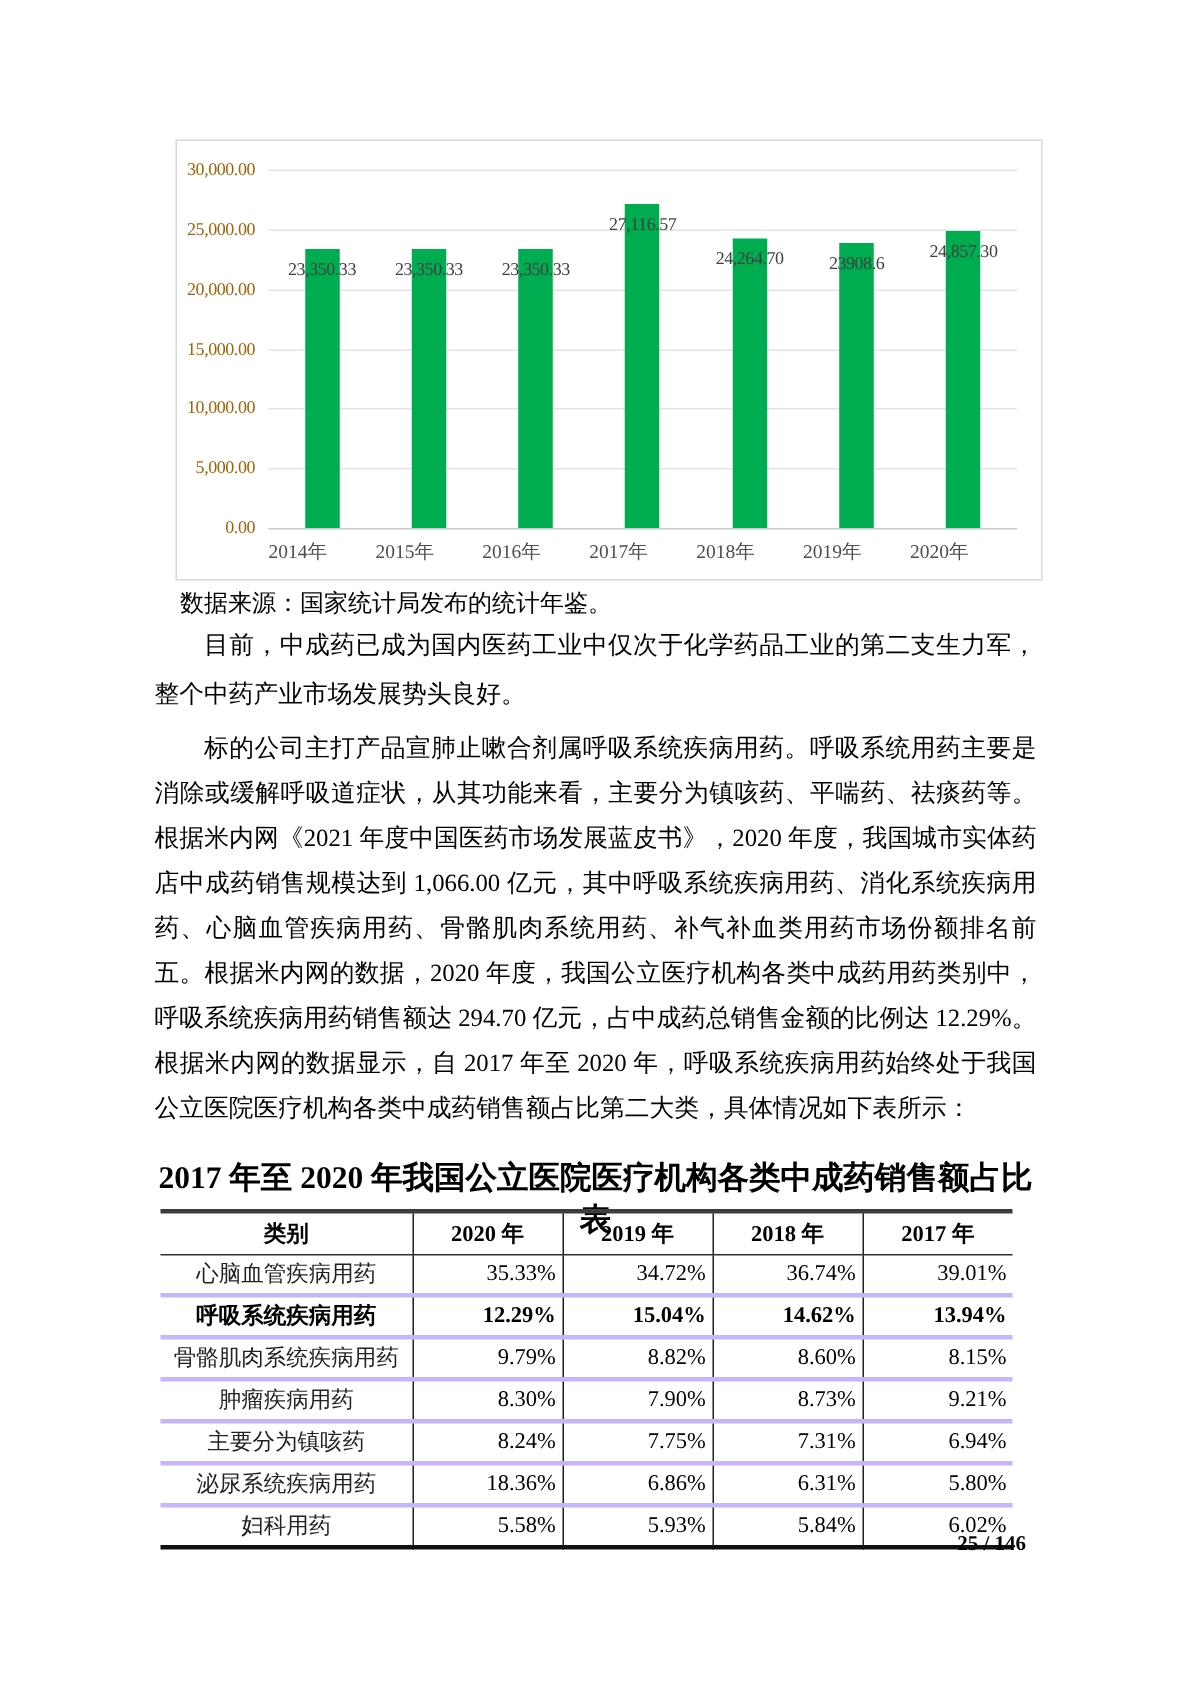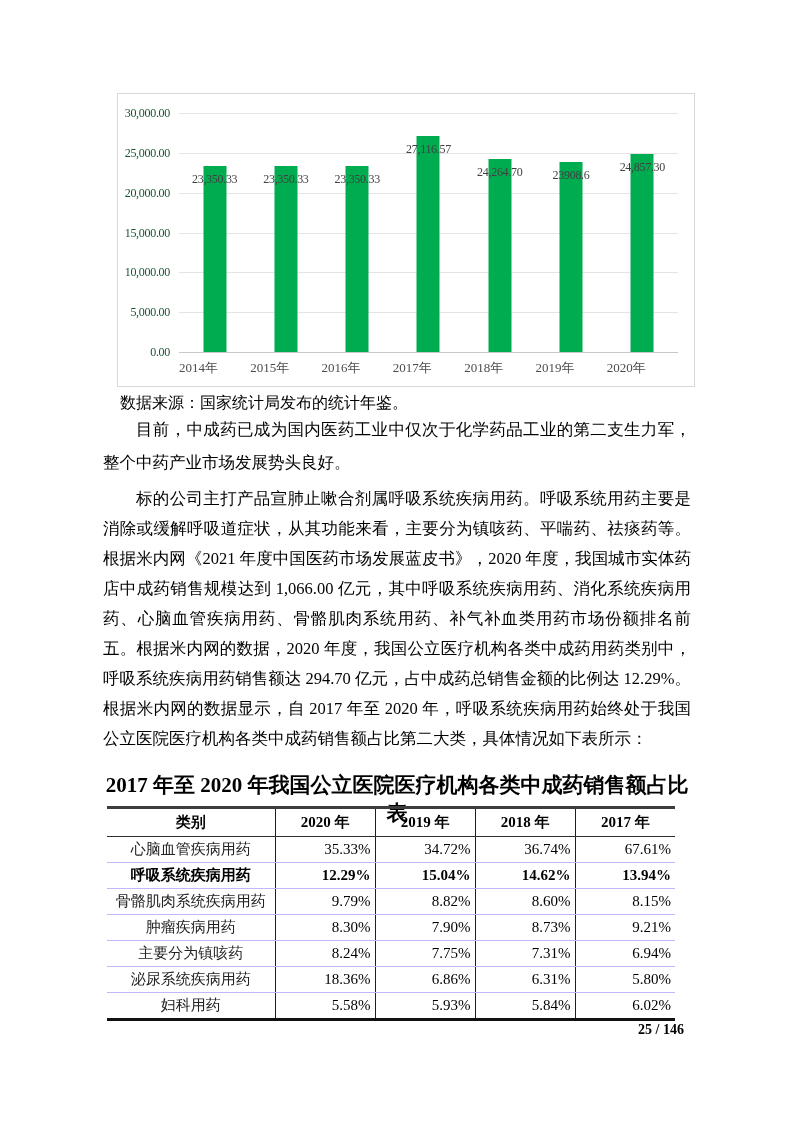--- a/index.html
+++ b/index.html
@@ -12,41 +12,41 @@
   .chart-plot{position:absolute;left:61px;top:19px;right:16px;bottom:34px;}
   .gridline{position:absolute;left:0;right:0;height:1px;background:#e4e4e4;}
   .gridline.axisline{background:#c8c8c8;}
   .bars{position:absolute;left:0;right:0;top:0;bottom:0;display:flex;}
   .slot{flex:1;position:relative;}
   .bar{position:absolute;bottom:0;left:50%;transform:translateX(-50%);width:23px;}
   .bar-label{position:absolute;left:50%;transform:translateX(-50%);
              font-size:12px;color:#404040;white-space:nowrap;letter-spacing:-0.3px;}
   .ylabels{position:absolute;left:0;top:19px;bottom:34px;width:52px;}
   .ytick{position:absolute;right:0;transform:translateY(-50%);font-size:12px;
-         color:#14532d;letter-spacing:-0.3px;white-space:nowrap;}
+         color:#a16207;letter-spacing:-0.3px;white-space:nowrap;}
   .xlabels{position:absolute;left:61px;right:16px;bottom:9px;display:flex;}
   .xtick{flex:1;text-align:left;font-size:13px;color:#4d4d4d;white-space:nowrap;}
 
   
   .source-note{position:absolute;left:88px;top:392px;width:588px;
                font-size:16px;line-height:22px;text-indent:2em;}
   .para{position:absolute;left:103px;width:588px;font-size:16.5px;
         text-align:justify;text-indent:2em;}
   .para1{top:413px;line-height:33px;}
   .para2{top:484px;line-height:30px;}
 
   
   .table-title{position:absolute;left:103px;top:771px;width:588px;text-align:center;
                font-weight:bold;font-size:21px;}
   .data-table{position:absolute;left:107px;top:806px;width:568px;border-collapse:collapse;
               table-layout:fixed;font-size:15px;
               border-top:3px solid #3d3d3d;border-bottom:3px solid #111;}
   .data-table th{font-weight:bold;height:27px;text-align:center;
                  border-bottom:1px solid #2e2e2e;border-right:1px solid #1f1f1f;padding:0;}
-  .data-table td{height:25px;border-bottom:1px solid #c4b5fd;border-right:1px solid #1f1f1f;padding:0;}
+  .data-table td{height:25px;border-bottom:3px solid #c4b5fd;border-right:1px solid #1f1f1f;padding:0;}
   .data-table th:last-child,.data-table td:last-child{border-right:none;}
   .data-table tr:last-child td{border-bottom:none;}
   .data-table td.cat{text-align:center;color:#222;}
   .data-table td.val{text-align:right;padding-right:4px;}
   .data-table tr.bold td{font-weight:bold;color:#000;}
 
   .footer{position:absolute;left:103px;top:1022px;width:581px;text-align:right;
           font-weight:bold;font-size:14px;}
 </style>
 </head>
@@ -137,21 +137,21 @@
           <th>2018 年</th>
           <th>2017 年</th>
         </tr>
       </thead>
     <tbody>
         <tr>
           <td class="cat">心脑血管疾病用药</td>
           <td class="val">35.33%</td>
           <td class="val">34.72%</td>
           <td class="val">36.74%</td>
-          <td class="val">67.61%</td>
+          <td class="val">39.01%</td>
         </tr>
         <tr class="bold">
           <td class="cat">呼吸系统疾病用药</td>
           <td class="val">12.29%</td>
           <td class="val">15.04%</td>
           <td class="val">14.62%</td>
           <td class="val">13.94%</td>
         </tr>
         <tr>
           <td class="cat">骨骼肌肉系统疾病用药</td>

